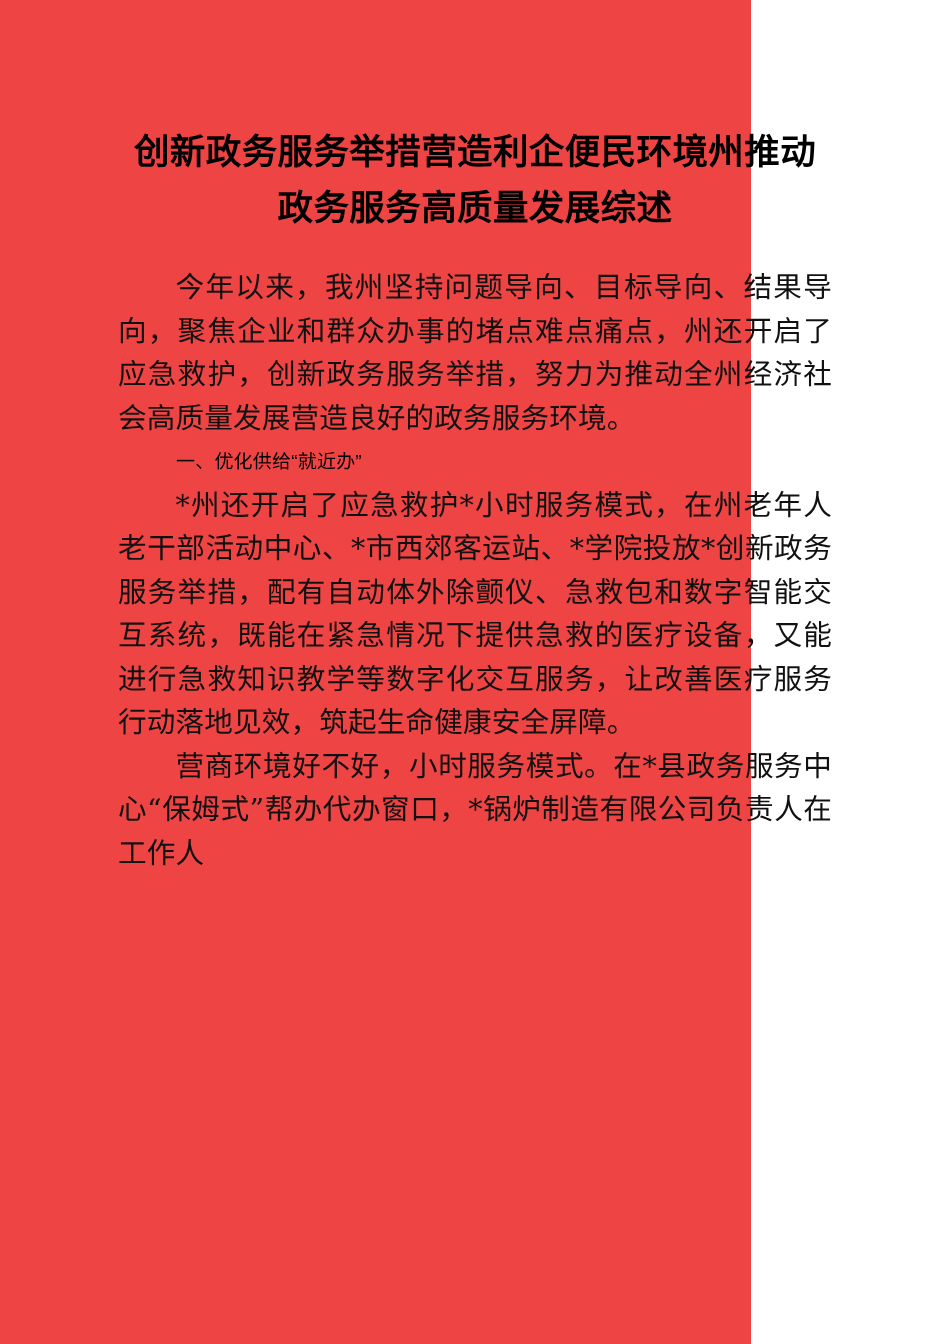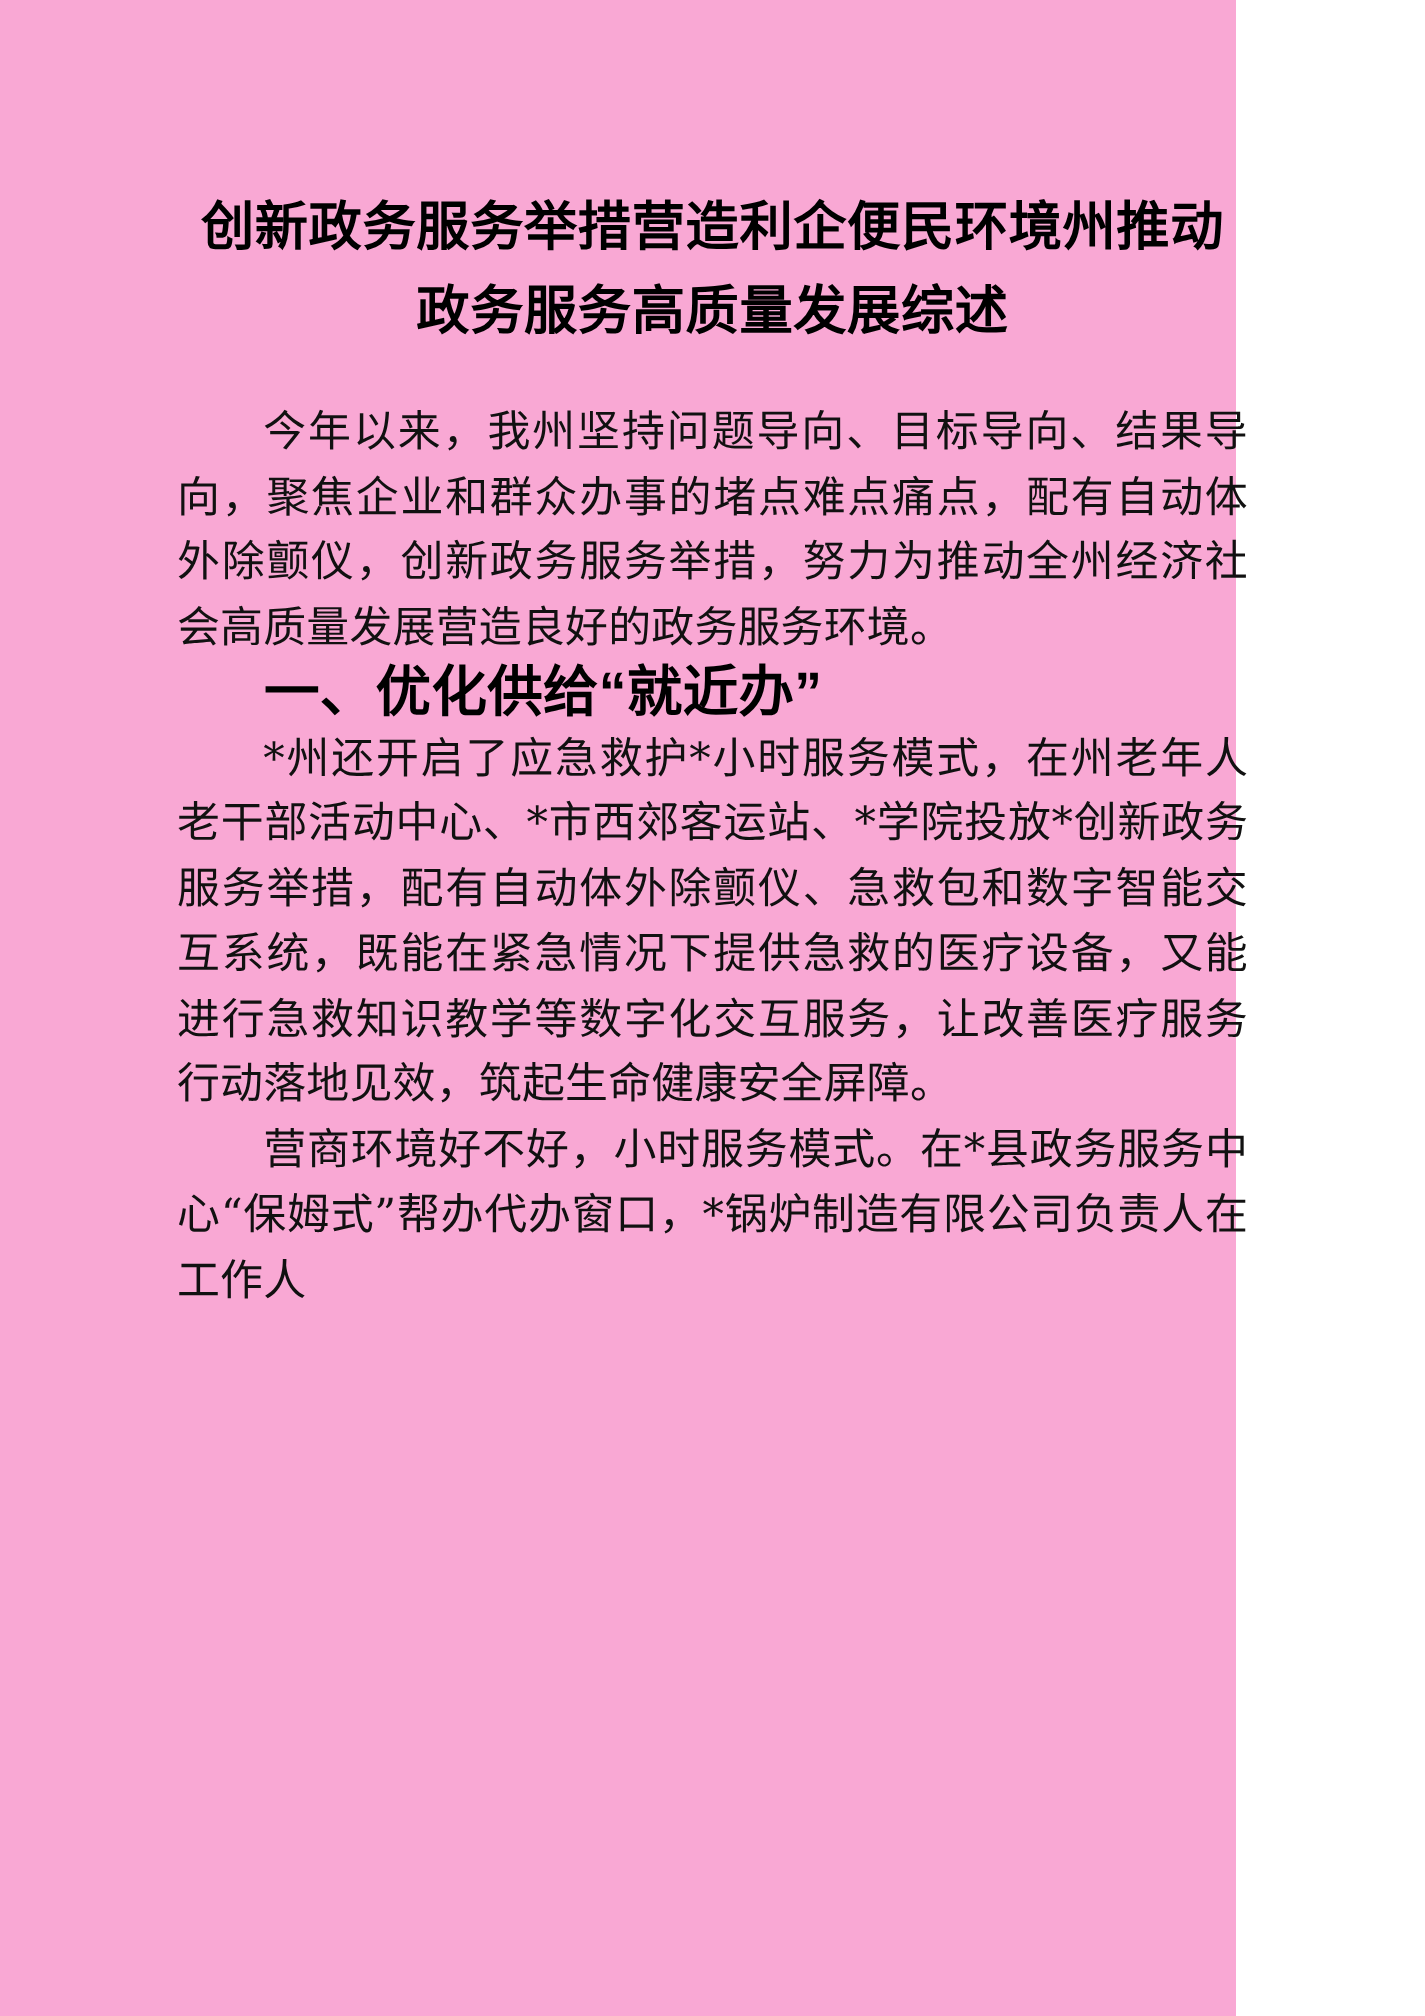--- a/index.html
+++ b/index.html
@@ -14,23 +14,23 @@
     height: 1344px;
     overflow: hidden;
     font-family: "DejaVu Serif", "Liberation Serif", serif;
     color: #000000;
     -webkit-font-smoothing: antialiased;
   }
 
   
   .page {
     position: relative;
-    width: 824px;
+    width: 751px;
     height: 1344px;
-    background: #f9a8d4;
+    background: #ef4444;
     box-sizing: border-box;
   }
 
   .content {
     position: absolute;
     left: 118px;
     top: 0;
     width: 714px;
   }
 
@@ -47,22 +47,22 @@
     color: #000000;
     padding-top: 124px;
     text-rendering: optimizeLegibility;
   }
 
   
   .section-heading {
     margin: 0;
     padding: 0;
     font-family: "Liberation Sans", "DejaVu Sans", sans-serif;
-    font-weight: 700;
-    font-size: 37px;
+    font-weight: 400;
+    font-size: 19px;
     line-height: 43.5px;
     letter-spacing: 0.2px;
     color: #000000;
     text-indent: 58px;
     white-space: nowrap;
   }
 
   
   .body-para {
     margin: 0;
@@ -86,21 +86,21 @@
 </head>
 <body>
 
 <div class="page">
   <div class="content">
 
     <h1 class="doc-title">创新政务服务举措营造利企便民环境州推动政务服务高质量发展综述</h1>
 
     <div class="gap-title-body"></div>
 
-    <p class="body-para">今年以来，我州坚持问题导向、目标导向、结果导向，聚焦企业和群众办事的堵点难点痛点，配有自动体外除颤仪，创新政务服务举措，努力为推动全州经济社会高质量发展营造良好的政务服务环境。</p>
+    <p class="body-para">今年以来，我州坚持问题导向、目标导向、结果导向，聚焦企业和群众办事的堵点难点痛点，州还开启了应急救护，创新政务服务举措，努力为推动全州经济社会高质量发展营造良好的政务服务环境。</p>
 
     <h2 class="section-heading">一、优化供给“就近办”</h2>
 
 
     <p class="body-para">*州还开启了应急救护*小时服务模式，在州老年人老干部活动中心、*市西郊客运站、*学院投放*创新政务服务举措，配有自动体外除颤仪、急救包和数字智能交互系统，既能在紧急情况下提供急救的医疗设备，又能进行急救知识教学等数字化交互服务，让改善医疗服务行动落地见效，筑起生命健康安全屏障。</p>
 
 
     <p class="body-para">营商环境好不好，小时服务模式。在*县政务服务中心“保姆式”帮办代办窗口，*锅炉制造有限公司负责人在工作人</p>
 
   </div>

